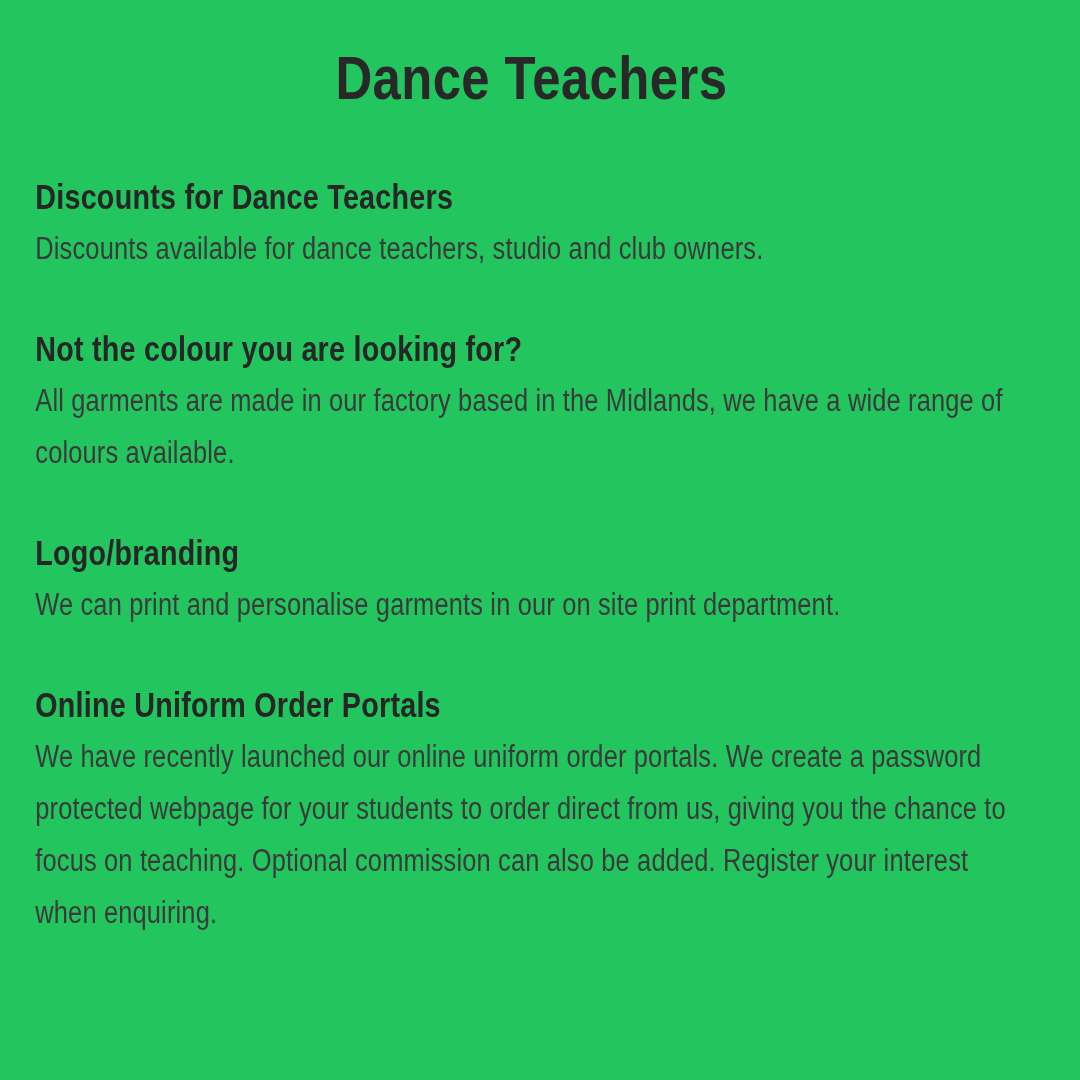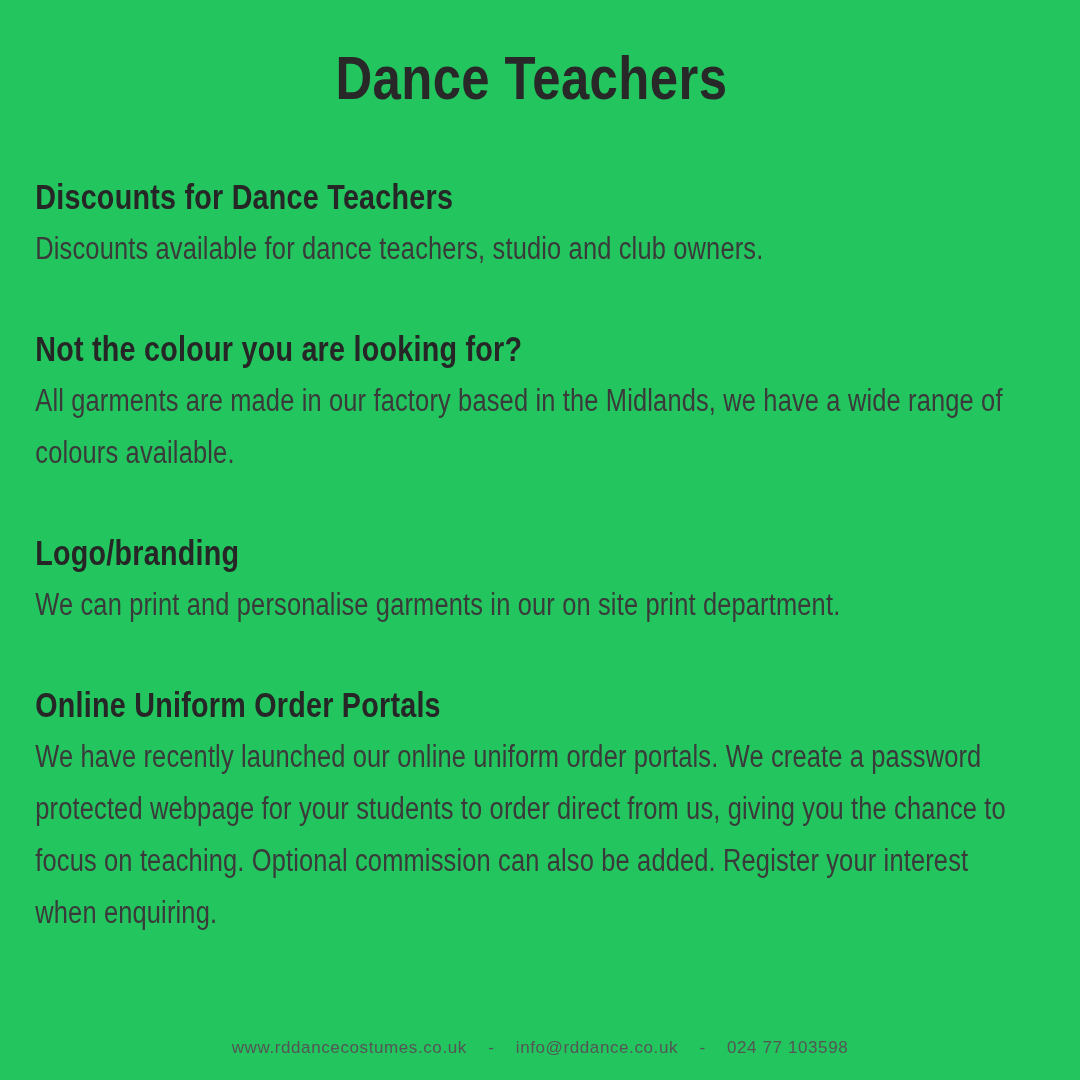--- a/index.html
+++ b/index.html
@@ -88,20 +88,13 @@
       <p>We can print and personalise garments in our on site print department.</p>
     </div>
 
     <div class="section">
       <h2>Online Uniform Order Portals</h2>
       <p>We have recently launched our online uniform order portals. We create a password protected webpage for your students to order direct from us, giving you the chance to focus on teaching. Optional commission can also be added. Register your interest when enquiring.</p>
     </div>
 
   </div>
 
-  <div class="footer">
-    <span>www.rddancecostumes.co.uk</span>
-    <span class="sep">-</span>
-    <span>info@rddance.co.uk</span>
-    <span class="sep">-</span>
-    <span>024 77 103598</span>
-  </div>
 </div>
 
 </body></html>

